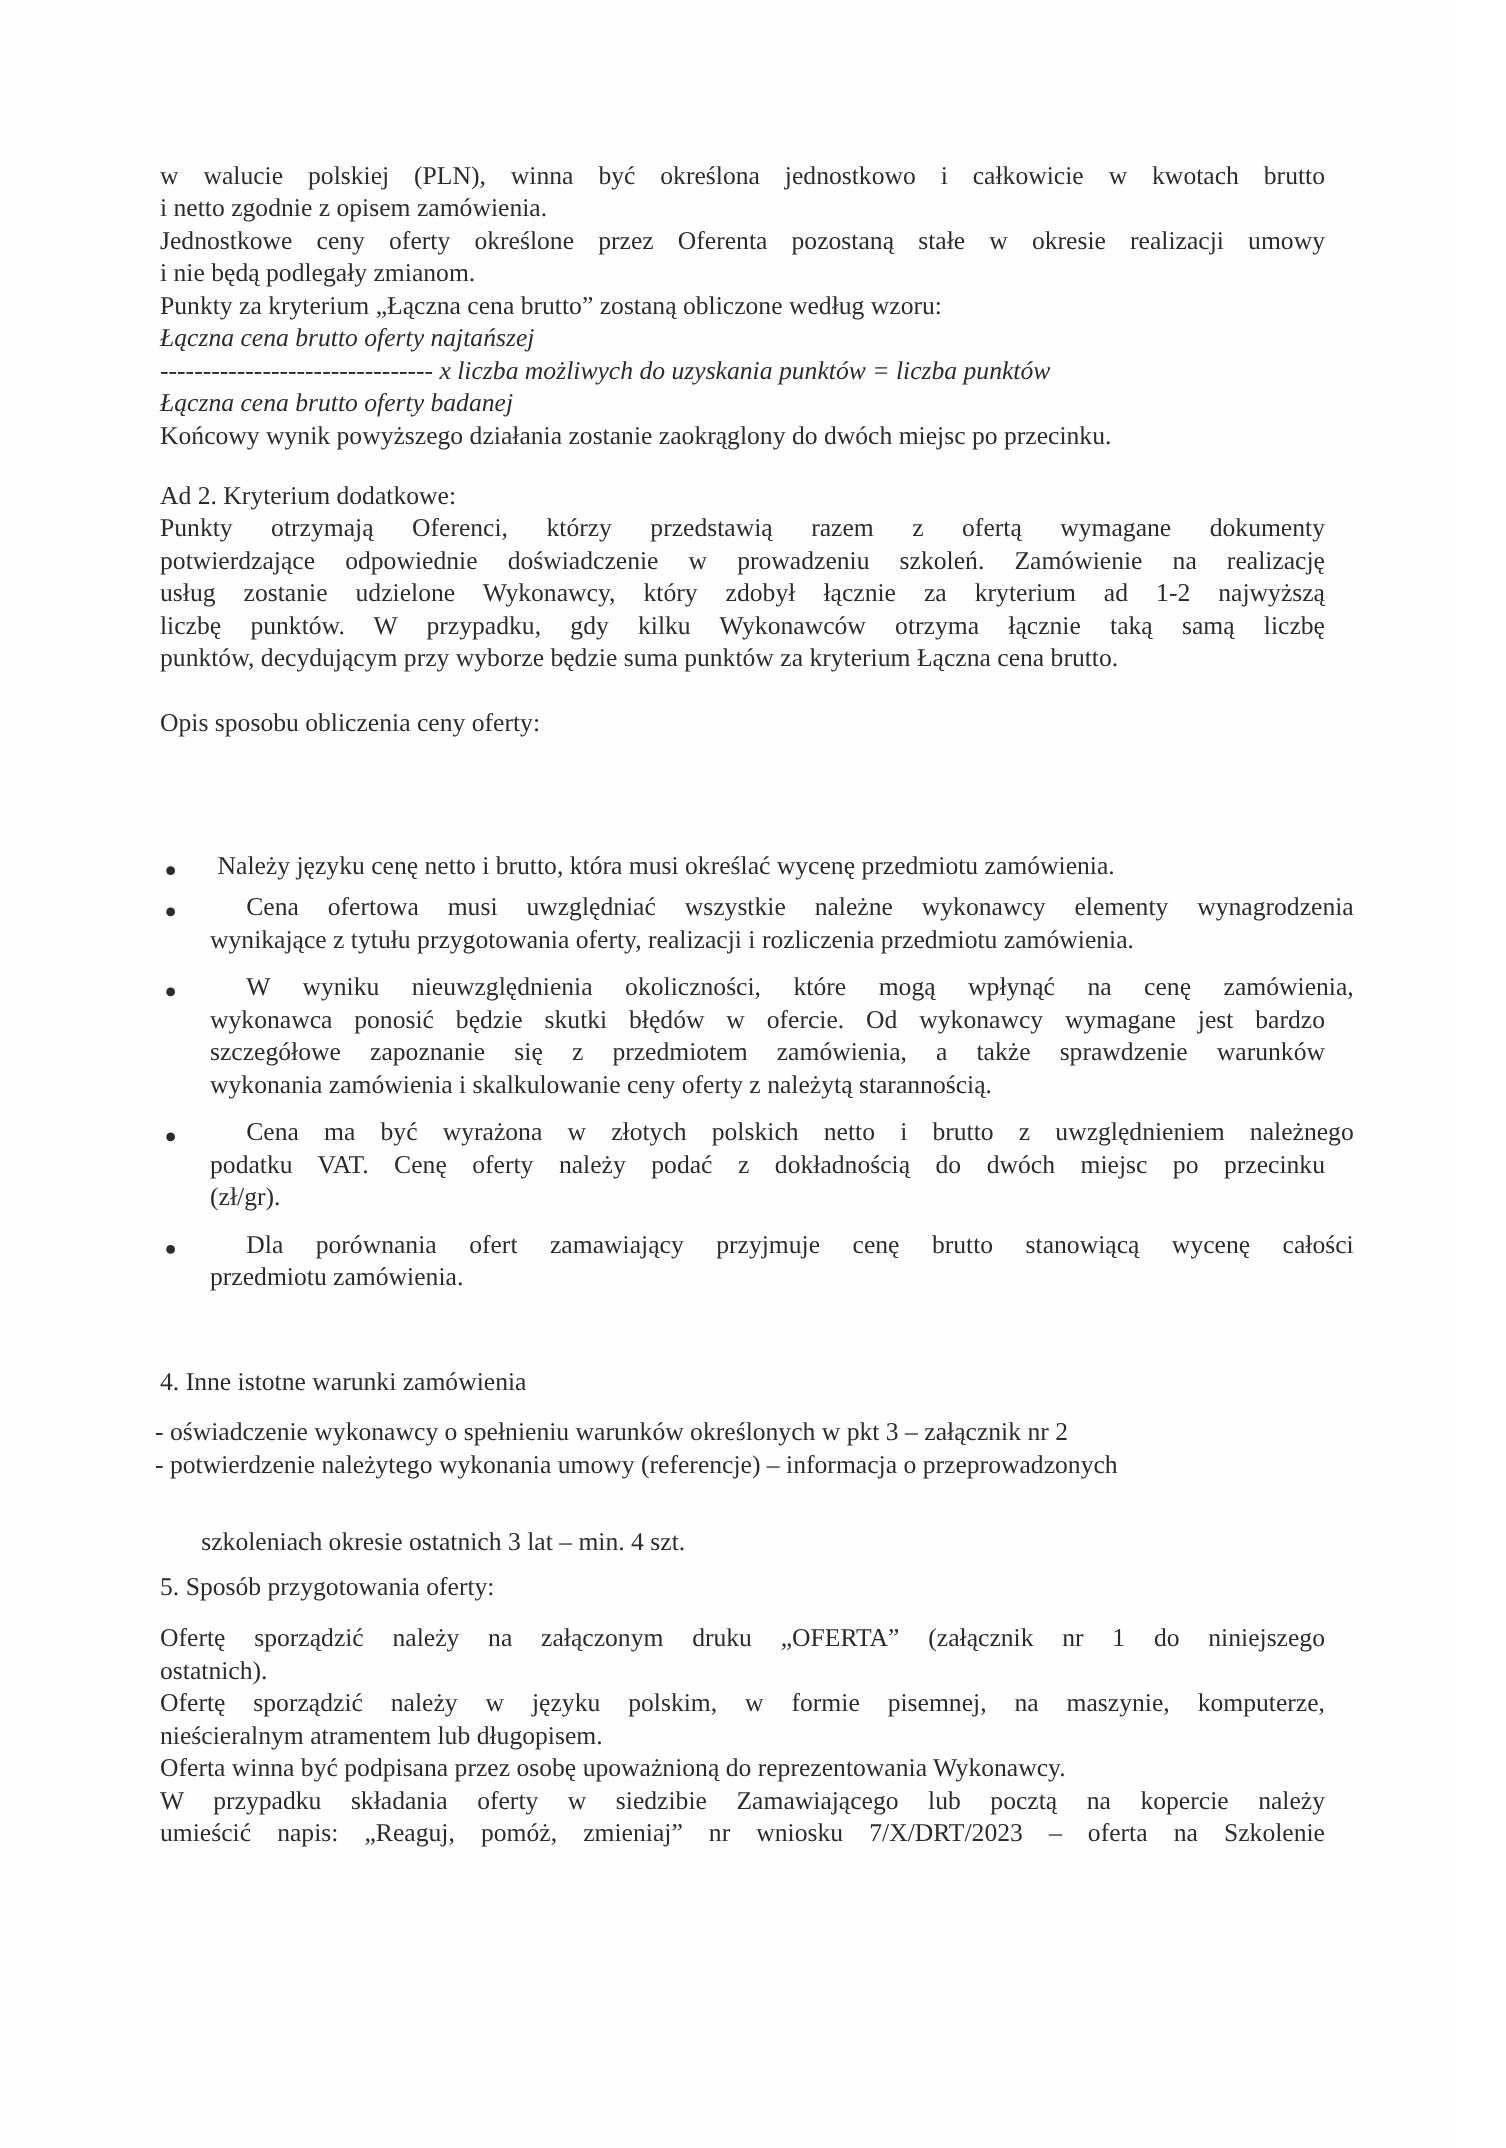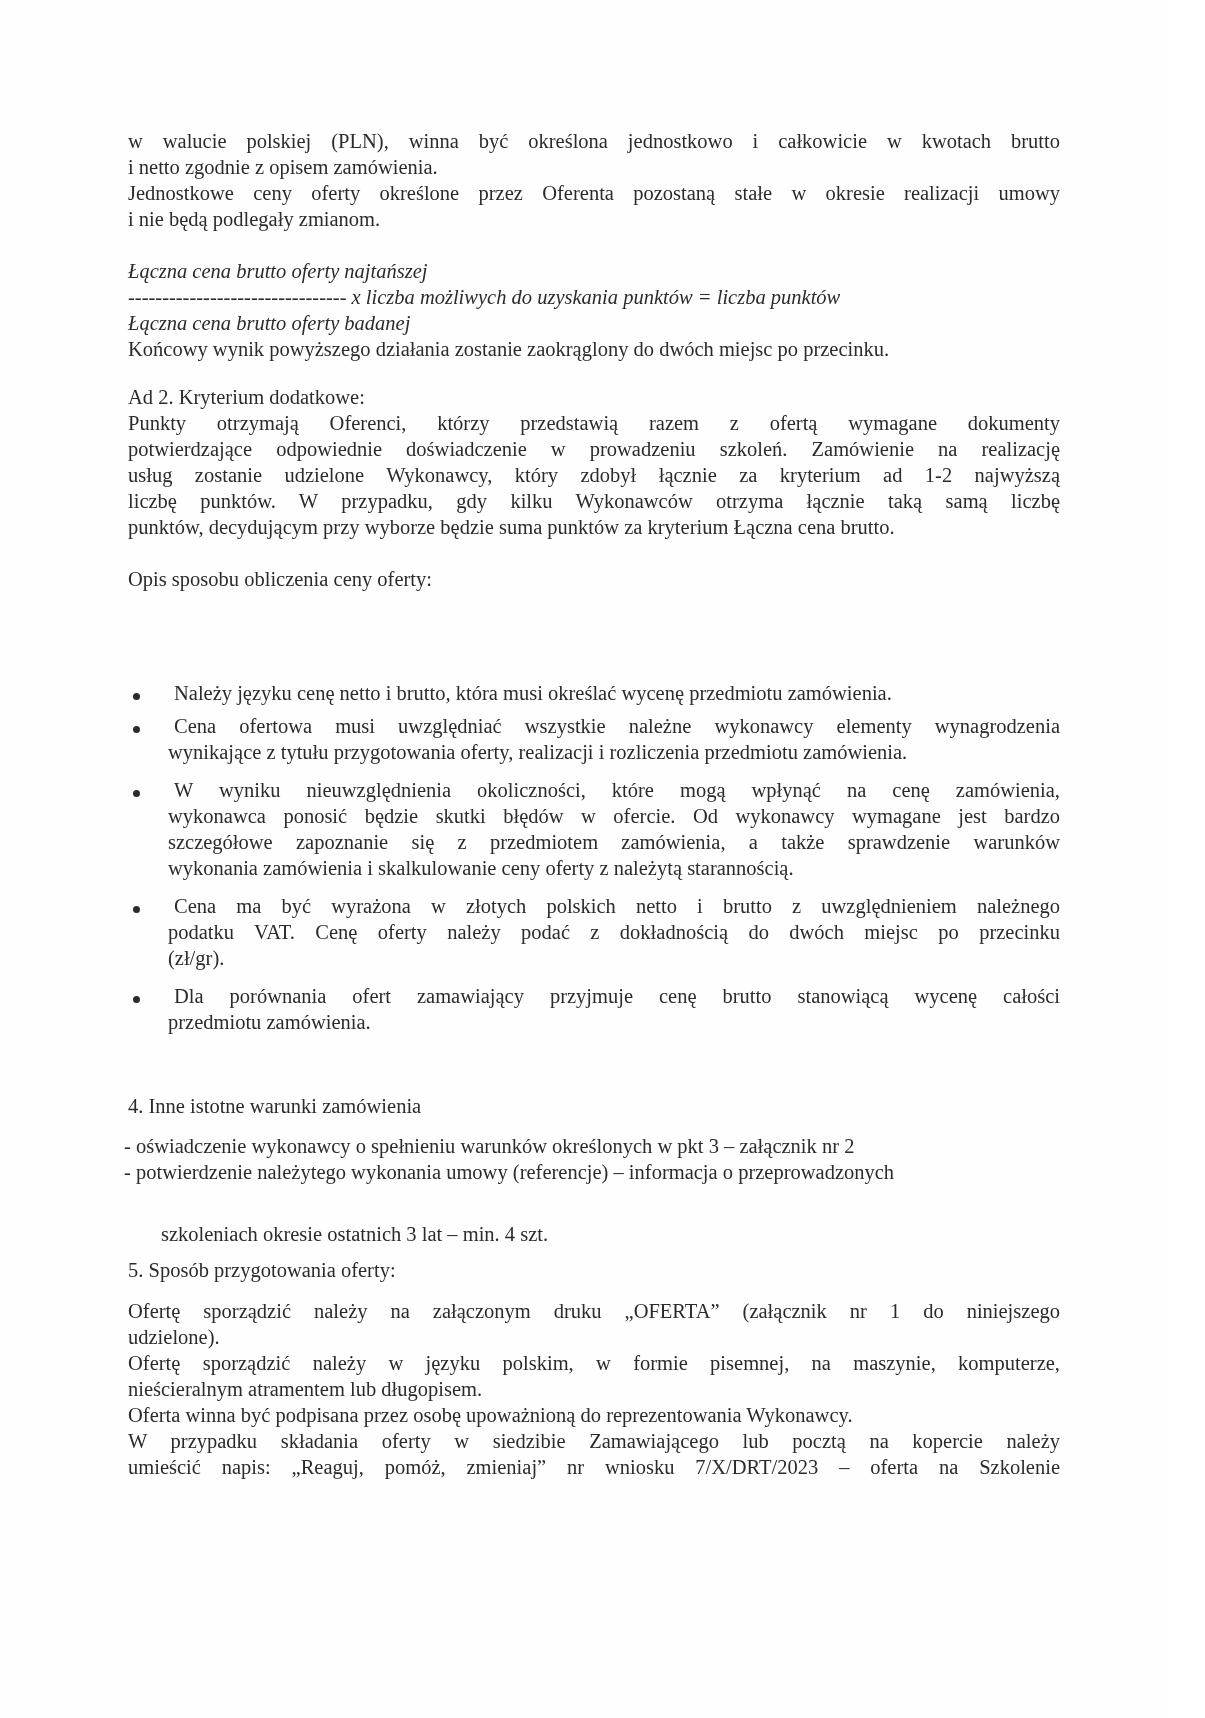--- a/index.html
+++ b/index.html
@@ -39,32 +39,33 @@
     .it { font-style: italic; }
     .bullet {
       position: absolute;
       left: 133px;
       width: 7px;
       height: 7px;
       border-radius: 50%;
       background: #2b2b2b;
     }
     .bl { left: 174px; }
-    .bl.just { width: 886px; }
+    .bl.just { width: 886px; margin-left: 23px; }
     .dash-ind { left: 161px; margin-top: 36px; }
   </style>
 </head>
 <body>
 
 <div class="page">
 
   <div class="ln just" style="top:128px">w walucie polskiej (PLN), winna być określona jednostkowo i całkowicie w kwotach brutto</div>
   <div class="ln" style="top:154px">i netto zgodnie z opisem zamówienia.</div>
   <div class="ln just" style="top:180px">Jednostkowe ceny oferty określone przez Oferenta pozostaną stałe w okresie realizacji umowy</div>
   <div class="ln" style="top:206px">i nie będą podlegały zmianom.</div>
+  <div class="ln" style="top:232px">Punkty za kryterium „Łączna cena brutto” zostaną obliczone według wzoru:</div>
 
   <div class="ln it" style="top:258px">Łączna cena brutto oferty najtańszej</div>
   <div class="ln it" style="top:284px">-------------------------------- x liczba możliwych do uzyskania punktów = liczba punktów</div>
   <div class="ln it" style="top:310px">Łączna cena brutto oferty badanej</div>
   <div class="ln" style="top:336px">Końcowy wynik powyższego działania zostanie zaokrąglony do dwóch miejsc po przecinku.</div>
 
   <div class="ln" style="top:384px">Ad 2. Kryterium dodatkowe:</div>
   <div class="ln just" style="top:410px">Punkty otrzymają Oferenci, którzy  przedstawią razem z ofertą wymagane dokumenty</div>
   <div class="ln just" style="top:436px">potwierdzające odpowiednie doświadczenie w prowadzeniu szkoleń. Zamówienie na realizację</div>
   <div class="ln just" style="top:462px">usług zostanie udzielone Wykonawcy, który zdobył łącznie za kryterium ad 1-2 najwyższą</div>
@@ -95,20 +96,20 @@
   <div class="ln bl just" style="top:983px">Dla porównania ofert zamawiający przyjmuje cenę brutto stanowiącą wycenę całości</div>
   <div class="ln" style="top:1009px;left:168px">przedmiotu zamówienia.</div>
 
   <div class="ln" style="top:1093px">4. Inne istotne warunki zamówienia</div>
   <div class="ln" style="top:1133px;left:124px">- oświadczenie wykonawcy o spełnieniu warunków określonych w pkt 3 – załącznik nr 2</div>
   <div class="ln" style="top:1159px;left:124px">- potwierdzenie należytego wykonania umowy (referencje) – informacja o przeprowadzonych</div>
   <div class="ln dash-ind" style="top:1185px">szkoleniach okresie ostatnich 3 lat – min. 4 szt.</div>
 
   <div class="ln" style="top:1257px">5. Sposób przygotowania oferty:</div>
   <div class="ln just" style="top:1298px">Ofertę sporządzić należy na załączonym druku „OFERTA” (załącznik nr 1 do niniejszego</div>
-  <div class="ln" style="top:1324px">udzielone).</div>
+  <div class="ln" style="top:1324px">ostatnich).</div>
   <div class="ln just" style="top:1350px">Ofertę sporządzić należy w języku polskim, w formie pisemnej, na maszynie, komputerze,</div>
   <div class="ln" style="top:1376px">nieścieralnym atramentem lub długopisem.</div>
   <div class="ln" style="top:1402px">Oferta winna być podpisana przez osobę upoważnioną do reprezentowania Wykonawcy.</div>
   <div class="ln just" style="top:1428px">W przypadku składania oferty w siedzibie Zamawiającego lub pocztą na kopercie należy</div>
   <div class="ln just" style="top:1454px">umieścić napis: „Reaguj, pomóż, zmieniaj” nr wniosku 7/X/DRT/2023 – oferta na Szkolenie</div>
 
 </div>
 
 </body></html>

